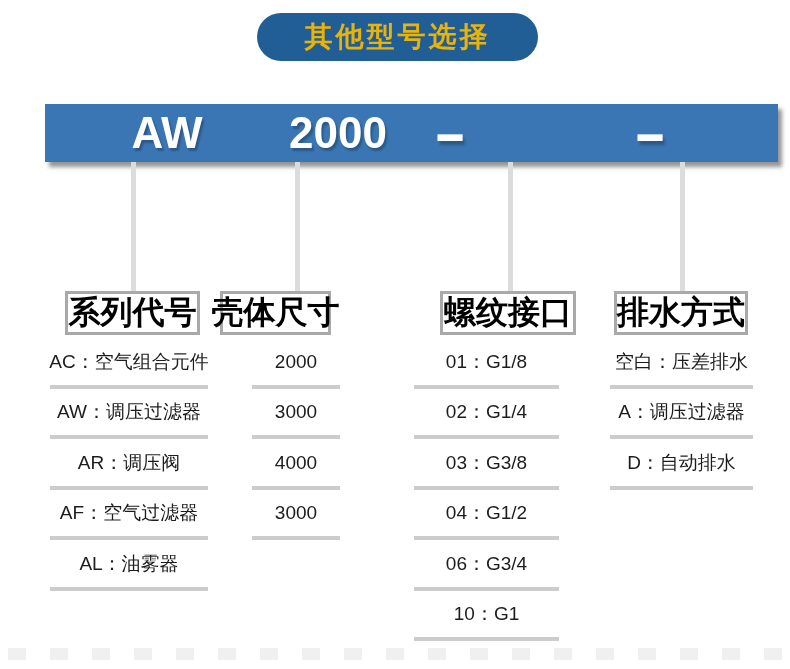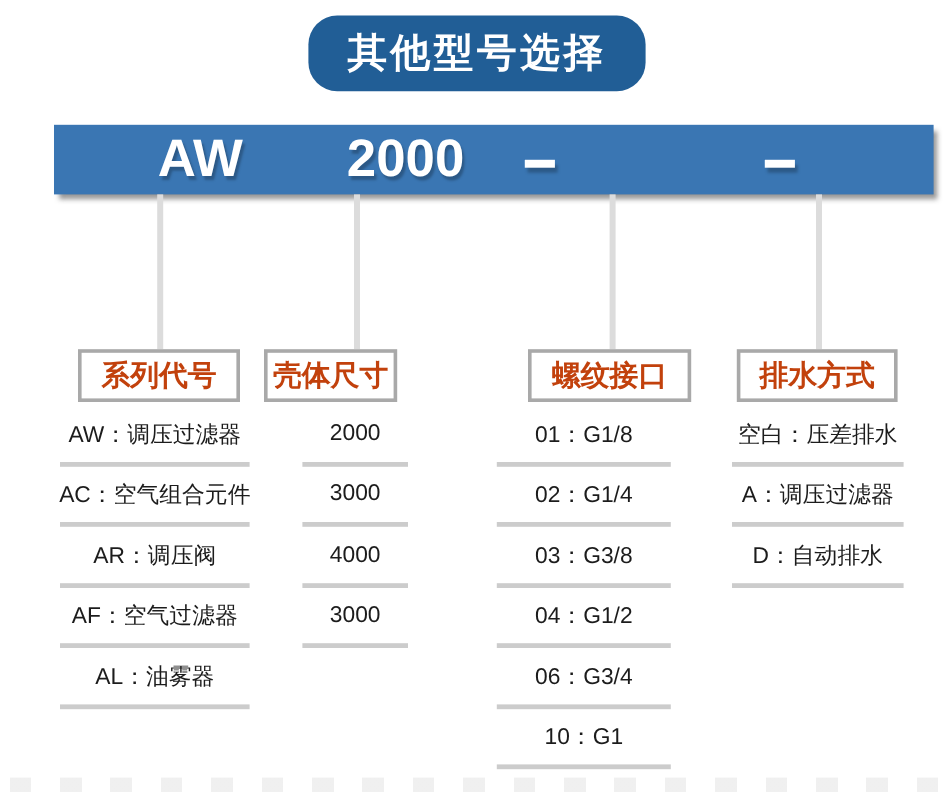--- a/index.html
+++ b/index.html
@@ -9,25 +9,25 @@
     height: 669px;
     background: #ffffff;
     font-family: "Liberation Sans", "DejaVu Sans", sans-serif;
     overflow: hidden;
   }
 
   
   .badge {
     position: absolute;
     left: 257px; top: 13px;
-    width: 281px; height: 63px;
+    width: 281px; height: 48px;
     border-radius: 24px;
     background: var(--badge_blue);
-    color: #ffffff;
-    font-size: 33px;
+    color: #eab308;
+    font-size: 28px;
     font-weight: bold;
     letter-spacing: 3px;
     display: flex; align-items: center; justify-content: center;
   }
 
   
   .model-bar {
     position: absolute;
     left: 45px; top: 104px;
     width: 690px; height: 58px;
@@ -64,21 +64,21 @@
   .line-3 { left: 680px; }
 
   
   .header-box {
     position: absolute;
     top: 291px; height: 44px;
     box-sizing: border-box;
     background: #ffffff;
     border: 3px solid var(--box_border_gray);
     display: flex; align-items: center; justify-content: center;
-    font-size: 24px; font-weight: bold; color: #c2410c;
+    font-size: 32px; font-weight: bold; color: #000000;
     white-space: nowrap;
   }
   .hb-0 { left: 65px;  width: 135px; }
   .hb-1 { left: 220px; width: 111px; }
   .hb-2 { left: 440px; width: 136px; }
   .hb-3 { left: 614px; width: 134px; }
 
   
   .col-list { position: absolute; top: 341px; }
   .cl-0 { left: 50px;  width: 158px; }
@@ -129,28 +129,28 @@
   <div class="connector line-2"></div>
   <div class="connector line-3"></div>
 
   <div class="header-box hb-0">系列代号</div>
   <div class="header-box hb-1">壳体尺寸</div>
   <div class="header-box hb-2">螺纹接口</div>
   <div class="header-box hb-3">排水方式</div>
 
   <div class="col-list cl-0">
       <div class="item">
+        <span class="item-text">AC：空气组合元件</span>
+        <div class="item-underline"></div>
+      </div>
+      <div class="item">
         <span class="item-text">AW：调压过滤器</span>
         <div class="item-underline"></div>
       </div>
       <div class="item">
-        <span class="item-text">AC：空气组合元件</span>
-        <div class="item-underline"></div>
-      </div>
-      <div class="item">
         <span class="item-text">AR：调压阀</span>
         <div class="item-underline"></div>
       </div>
       <div class="item">
         <span class="item-text">AF：空气过滤器</span>
         <div class="item-underline"></div>
       </div>
       <div class="item">
         <span class="item-text">AL：油雾器</span>
         <div class="item-underline"></div>

